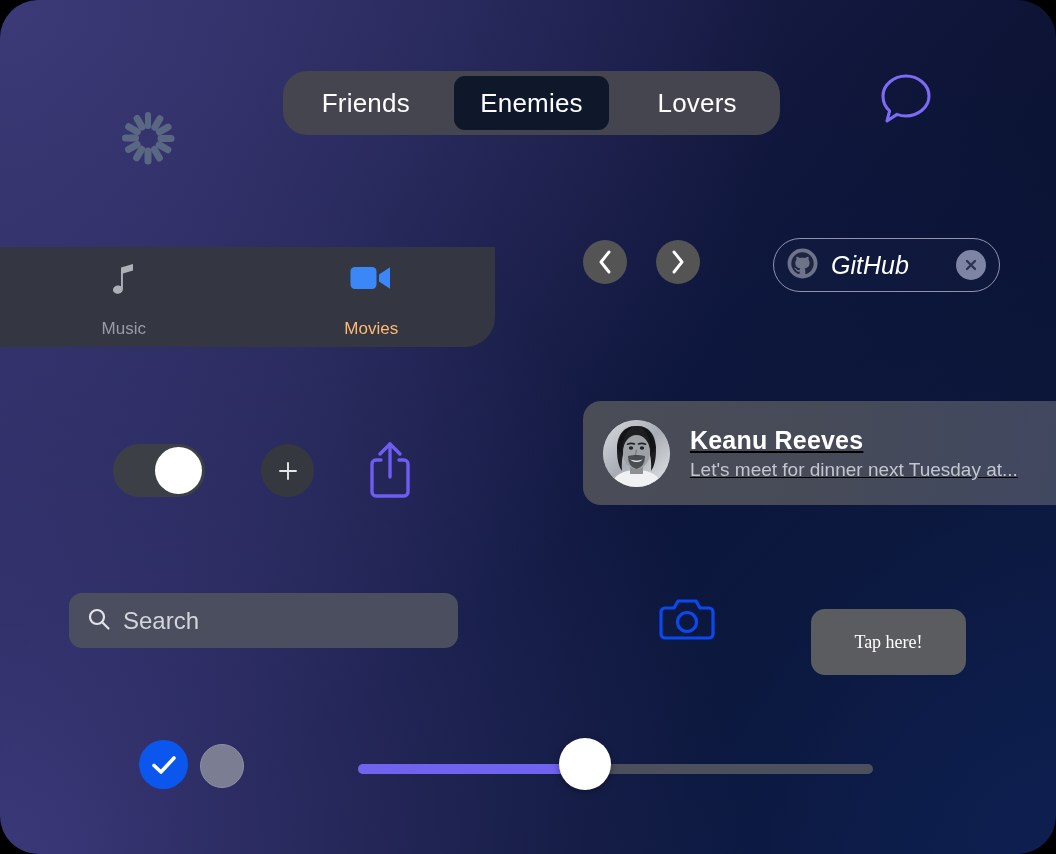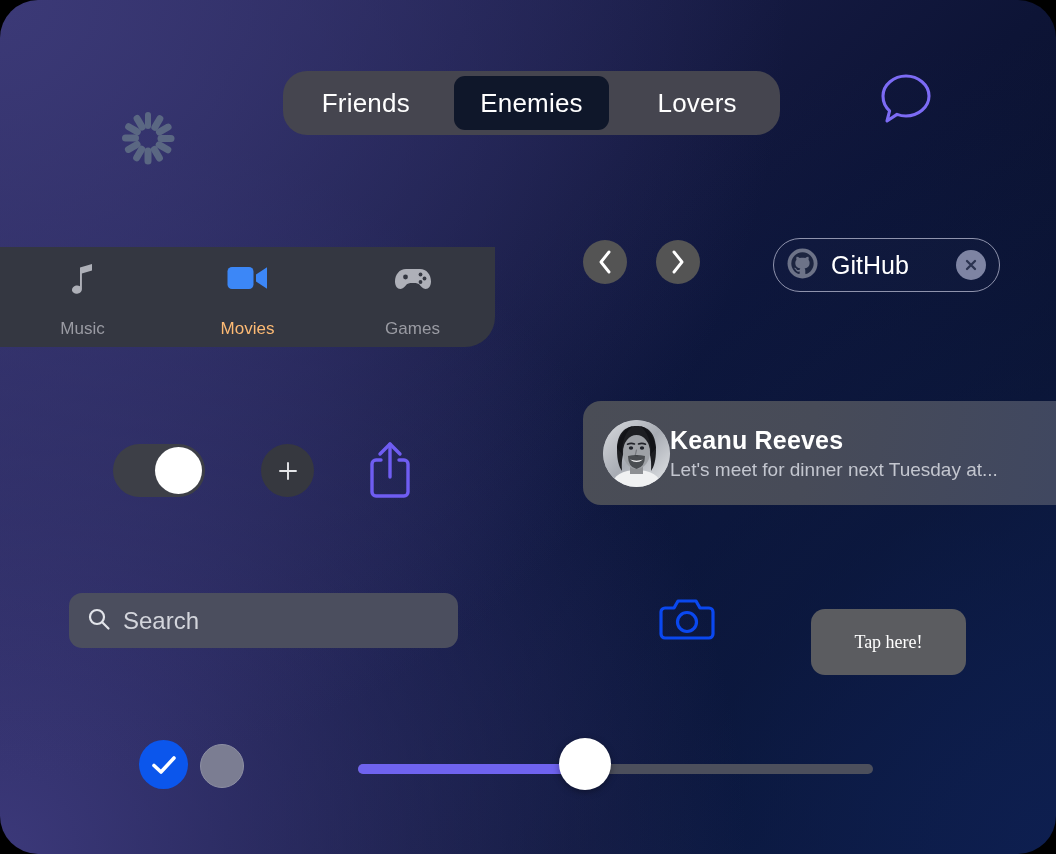--- a/index.html
+++ b/index.html
@@ -96,20 +96,21 @@
   
   #gh-chip {
     left: 773px; top: 238px;
     width: 227px; height: 54px;
     border: 1.6px solid #8f93ad;
     border-radius: 27px;
     display: flex; align-items: center;
     box-sizing: border-box;
     padding: 0 13px;
     background: rgba(255,255,255,0.015);
+    font-style: italic;
   }
   #gh-label { color:#ffffff; font-size: 25px; margin-left: 13px; flex: 1; }
   #gh-close {
     width: 30px; height: 30px; border-radius: 50%;
     background: #7e84a3;
     display:flex; align-items:center; justify-content:center;
   }
 
   
   #msg-card {
@@ -119,21 +120,21 @@
     background: linear-gradient(100deg, #4a4d56 0%, #474b58 45%, #3f4761 100%);
     display: flex; align-items: center;
     padding-left: 20px; box-sizing: border-box;
   }
   #msg-avatar {
     width: 67px; height: 67px; border-radius: 50%;
     overflow: hidden; flex: 0 0 auto;
     background: #b9bcc4;
     position: relative;
   }
-  #msg-text { margin-left: 0; }
+  #msg-text { margin-left: 20px; text-decoration: underline; }
   #msg-name { color: #ffffff; font-size: 25px; font-weight: bold; letter-spacing:0.2px; }
   #msg-preview { color: #c3c6cf; font-size: 19px; margin-top: 4px; }
 
   
   #toggle {
     left: 113px; top: 444px;
     width: 92px; height: 53px;
     background: #3d3f47;
     border-radius: 27px;
   }
@@ -258,32 +259,20 @@
       <div class="tab active">
         <div class="ticon">
           <svg width="42" height="28" viewBox="0 0 42 28">
             <rect x="0.5" y="3" width="26" height="22" rx="4.5" fill="#3c87f7"></rect>
             <path d="M29 10.5 L40 3.2 L40 24.8 L29 17.5 Z" fill="#3c87f7"></path>
           </svg>
         </div>
         <div class="tlabel">Movies</div>
       </div>
 
-      <div class="tab">
-        <div class="ticon">
-          <svg width="38" height="27" viewBox="0 0 38 27">
-            <path d="M12 4 H26 C32.5 4 37 9.5 37 16.5 C37 21 34.7 24 31.6 24 C28.8 24 27.4 21.8 25.6 19.8 C24.4 18.5 23.1 18 19 18 C14.9 18 13.6 18.5 12.4 19.8 C10.6 21.8 9.2 24 6.4 24 C3.3 24 1 21 1 16.5 C1 9.5 5.5 4 12 4 Z" fill="#aeb0b8"></path>
-            <circle cx="11.5" cy="12" r="2.4" fill="#343741"></circle>
-            <circle cx="26.5" cy="9.5" r="1.9" fill="#343741"></circle>
-            <circle cx="30.5" cy="13.5" r="1.9" fill="#343741"></circle>
-            <circle cx="26.5" cy="17" r="1.9" fill="#343741"></circle>
-          </svg>
-        </div>
-        <div class="tlabel">Games</div>
-      </div>
     </div>
   </div>
 
   <div class="abs navbtn" id="nav-prev">
     <svg width="16" height="26" viewBox="0 0 16 26">
       <path d="M12 3 L4 13 L12 23" fill="none" stroke="#ffffff" stroke-width="2.9" stroke-linecap="round" stroke-linejoin="round"></path>
     </svg>
   </div>
   <div class="abs navbtn" id="nav-next">
     <svg width="16" height="26" viewBox="0 0 16 26">

